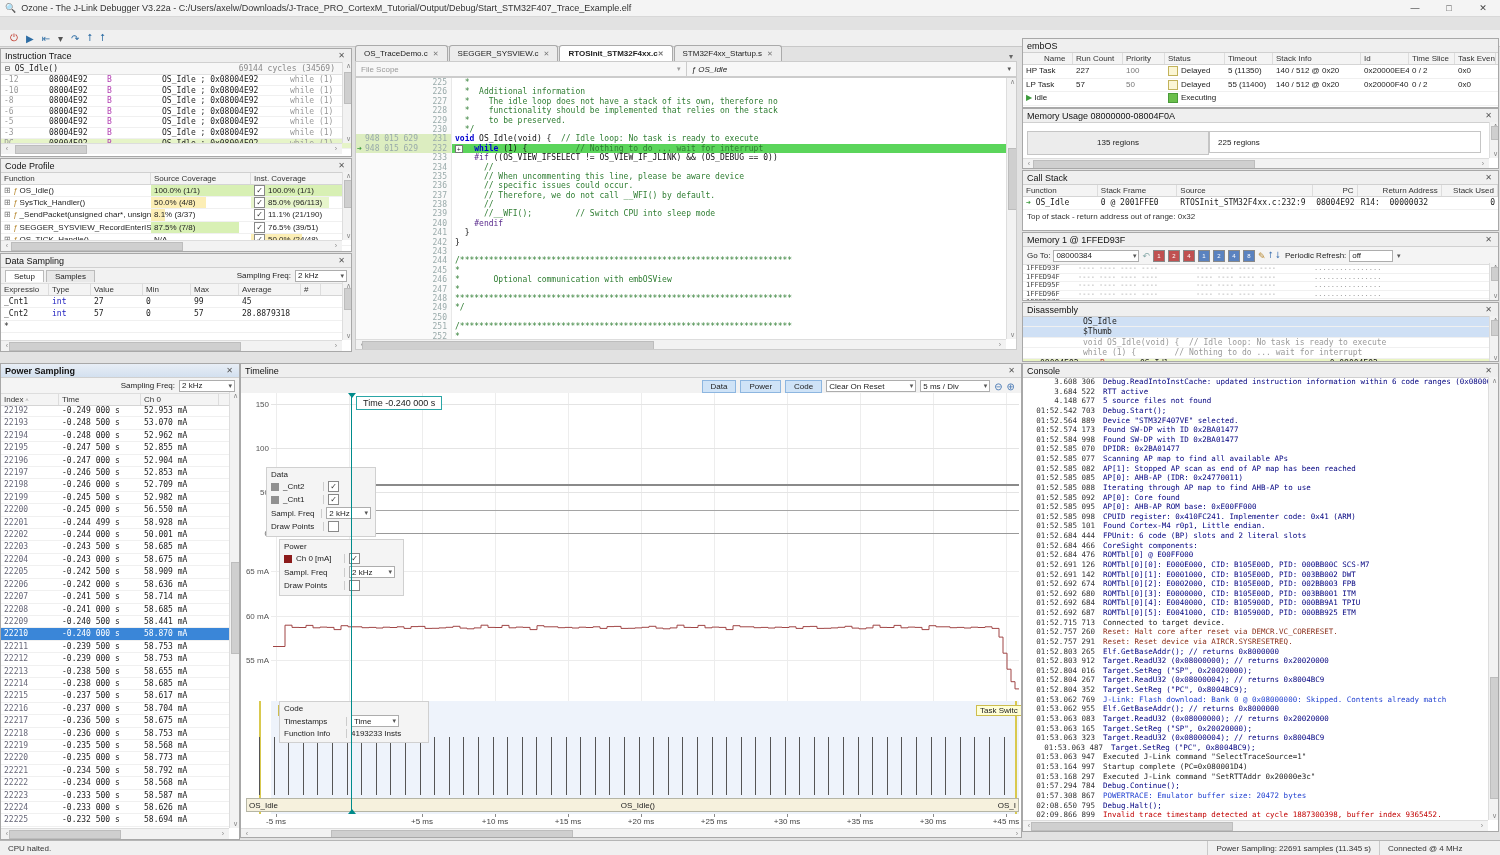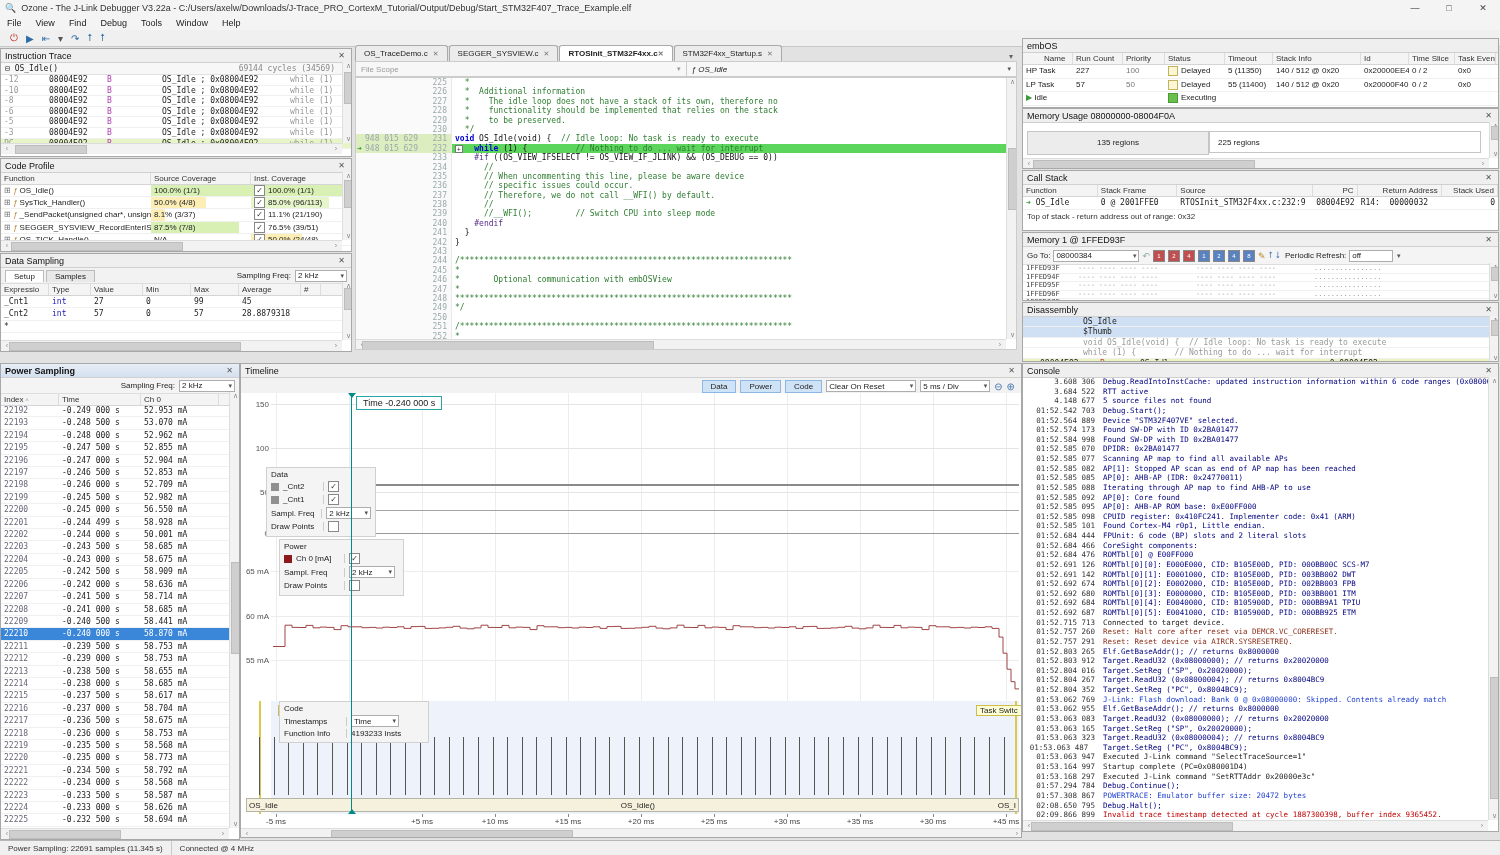--- a/index.html
+++ b/index.html
@@ -44,29 +44,20 @@
   <div class="titlebar">
     <span class="ticon">🔍</span>
     <span class="ttext">Ozone - The J-Link Debugger V3.22a - C:/Users/axelw/Downloads/J-Trace_PRO_CortexM_Tutorial/Output/Debug/Start_STM32F407_Trace_Example.elf</span>
     <span class="wbtns">
       <span class="wbtn">—</span>
       <span class="wbtn">□</span>
       <span class="wbtn">✕</span>
     </span>
   </div>
 
-  <div class="menubar" id="menubar">
-      <span class="menuitem">File</span>
-      <span class="menuitem">View</span>
-      <span class="menuitem">Find</span>
-      <span class="menuitem">Debug</span>
-      <span class="menuitem">Tools</span>
-      <span class="menuitem">Window</span>
-      <span class="menuitem">Help</span>
-    </div>
   <div class="toolbar" id="toolbar">
       <span class="tbtn" style="color: rgb(192, 57, 43);">⏻</span>
       <span class="tbtn" style="color: rgb(46, 109, 164);">▶</span>
       <span class="tbtn" style="color: rgb(46, 109, 164);">⇤</span>
       <span class="tbtn" style="color: rgb(85, 85, 85);">▾</span>
       <span class="tbtn" style="color: rgb(46, 109, 164);">↷</span>
       <span class="tbtn" style="color: rgb(46, 109, 164);">⭡</span>
       <span class="tbtn" style="color: rgb(46, 109, 164);">⭡</span>
     </div>
 
@@ -382,21 +373,21 @@
         <div style="display: flex; height: 9.64px; line-height: 9.64px; font-family: &quot;DejaVu Sans Mono&quot;, monospace; font-size: 7.5px; white-space: pre;"><div style="width: 72px; text-align: right; color: rgb(51, 51, 51); flex: 0 0 auto;">01:52.803 265</div><div style="padding-left: 8px; color: rgb(0, 0, 127); overflow: hidden;">Elf.GetBaseAddr(); // returns 0x8000000</div></div>
         <div style="display: flex; height: 9.64px; line-height: 9.64px; font-family: &quot;DejaVu Sans Mono&quot;, monospace; font-size: 7.5px; white-space: pre;"><div style="width: 72px; text-align: right; color: rgb(51, 51, 51); flex: 0 0 auto;">01:52.803 912</div><div style="padding-left: 8px; color: rgb(0, 0, 127); overflow: hidden;">Target.ReadU32 (0x08000000); // returns 0x20020000</div></div>
         <div style="display: flex; height: 9.64px; line-height: 9.64px; font-family: &quot;DejaVu Sans Mono&quot;, monospace; font-size: 7.5px; white-space: pre;"><div style="width: 72px; text-align: right; color: rgb(51, 51, 51); flex: 0 0 auto;">01:52.804 016</div><div style="padding-left: 8px; color: rgb(0, 0, 127); overflow: hidden;">Target.SetReg ("SP", 0x20020000);</div></div>
         <div style="display: flex; height: 9.64px; line-height: 9.64px; font-family: &quot;DejaVu Sans Mono&quot;, monospace; font-size: 7.5px; white-space: pre;"><div style="width: 72px; text-align: right; color: rgb(51, 51, 51); flex: 0 0 auto;">01:52.804 267</div><div style="padding-left: 8px; color: rgb(0, 0, 127); overflow: hidden;">Target.ReadU32 (0x08000004); // returns 0x8004BC9</div></div>
         <div style="display: flex; height: 9.64px; line-height: 9.64px; font-family: &quot;DejaVu Sans Mono&quot;, monospace; font-size: 7.5px; white-space: pre;"><div style="width: 72px; text-align: right; color: rgb(51, 51, 51); flex: 0 0 auto;">01:52.804 352</div><div style="padding-left: 8px; color: rgb(0, 0, 127); overflow: hidden;">Target.SetReg ("PC", 0x8004BC9);</div></div>
         <div style="display: flex; height: 9.64px; line-height: 9.64px; font-family: &quot;DejaVu Sans Mono&quot;, monospace; font-size: 7.5px; white-space: pre;"><div style="width: 72px; text-align: right; color: rgb(51, 51, 51); flex: 0 0 auto;">01:53.062 769</div><div style="padding-left: 8px; color: rgb(31, 63, 208); overflow: hidden;">J-Link: Flash download: Bank 0 @ 0x08000000: Skipped. Contents already match</div></div>
         <div style="display: flex; height: 9.64px; line-height: 9.64px; font-family: &quot;DejaVu Sans Mono&quot;, monospace; font-size: 7.5px; white-space: pre;"><div style="width: 72px; text-align: right; color: rgb(51, 51, 51); flex: 0 0 auto;">01:53.062 955</div><div style="padding-left: 8px; color: rgb(0, 0, 127); overflow: hidden;">Elf.GetBaseAddr(); // returns 0x8000000</div></div>
         <div style="display: flex; height: 9.64px; line-height: 9.64px; font-family: &quot;DejaVu Sans Mono&quot;, monospace; font-size: 7.5px; white-space: pre;"><div style="width: 72px; text-align: right; color: rgb(51, 51, 51); flex: 0 0 auto;">01:53.063 083</div><div style="padding-left: 8px; color: rgb(0, 0, 127); overflow: hidden;">Target.ReadU32 (0x08000000); // returns 0x20020000</div></div>
         <div style="display: flex; height: 9.64px; line-height: 9.64px; font-family: &quot;DejaVu Sans Mono&quot;, monospace; font-size: 7.5px; white-space: pre;"><div style="width: 72px; text-align: right; color: rgb(51, 51, 51); flex: 0 0 auto;">01:53.063 165</div><div style="padding-left: 8px; color: rgb(0, 0, 127); overflow: hidden;">Target.SetReg ("SP", 0x20020000);</div></div>
         <div style="display: flex; height: 9.64px; line-height: 9.64px; font-family: &quot;DejaVu Sans Mono&quot;, monospace; font-size: 7.5px; white-space: pre;"><div style="width: 72px; text-align: right; color: rgb(51, 51, 51); flex: 0 0 auto;">01:53.063 323</div><div style="padding-left: 8px; color: rgb(0, 0, 127); overflow: hidden;">Target.ReadU32 (0x08000004); // returns 0x8004BC9</div></div>
-        <div style="display: flex; height: 9.64px; line-height: 9.64px; font-family: &quot;DejaVu Sans Mono&quot;, monospace; font-size: 7.5px; white-space: pre;"><div style="width: 72px; text-align: center; color: rgb(51, 51, 51); flex: 0 0 auto;">01:53.063 487</div><div style="padding-left: 8px; color: rgb(0, 0, 127); overflow: hidden;">Target.SetReg ("PC", 0x8004BC9);</div></div>
+        <div style="display: flex; height: 9.64px; line-height: 9.64px; font-family: &quot;DejaVu Sans Mono&quot;, monospace; font-size: 7.5px; white-space: pre;"><div style="width: 72px; text-align: right; color: rgb(51, 51, 51); flex: 0 0 auto; padding-left: 8px;">01:53.063 487</div><div style="padding-left: 8px; color: rgb(0, 0, 127); overflow: hidden;">Target.SetReg ("PC", 0x8004BC9);</div></div>
         <div style="display: flex; height: 9.64px; line-height: 9.64px; font-family: &quot;DejaVu Sans Mono&quot;, monospace; font-size: 7.5px; white-space: pre;"><div style="width: 72px; text-align: right; color: rgb(51, 51, 51); flex: 0 0 auto;">01:53.063 947</div><div style="padding-left: 8px; color: rgb(34, 34, 34); overflow: hidden;">Executed J-Link command "SelectTraceSource=1"</div></div>
         <div style="display: flex; height: 9.64px; line-height: 9.64px; font-family: &quot;DejaVu Sans Mono&quot;, monospace; font-size: 7.5px; white-space: pre;"><div style="width: 72px; text-align: right; color: rgb(51, 51, 51); flex: 0 0 auto;">01:53.164 997</div><div style="padding-left: 8px; color: rgb(34, 34, 34); overflow: hidden;">Startup complete (PC=0x080001D4)</div></div>
         <div style="display: flex; height: 9.64px; line-height: 9.64px; font-family: &quot;DejaVu Sans Mono&quot;, monospace; font-size: 7.5px; white-space: pre;"><div style="width: 72px; text-align: right; color: rgb(51, 51, 51); flex: 0 0 auto;">01:53.168 297</div><div style="padding-left: 8px; color: rgb(34, 34, 34); overflow: hidden;">Executed J-Link command "SetRTTAddr 0x20000e3c"</div></div>
         <div style="display: flex; height: 9.64px; line-height: 9.64px; font-family: &quot;DejaVu Sans Mono&quot;, monospace; font-size: 7.5px; white-space: pre;"><div style="width: 72px; text-align: right; color: rgb(51, 51, 51); flex: 0 0 auto;">01:57.294 784</div><div style="padding-left: 8px; color: rgb(0, 0, 127); overflow: hidden;">Debug.Continue();</div></div>
         <div style="display: flex; height: 9.64px; line-height: 9.64px; font-family: &quot;DejaVu Sans Mono&quot;, monospace; font-size: 7.5px; white-space: pre;"><div style="width: 72px; text-align: right; color: rgb(51, 51, 51); flex: 0 0 auto;">01:57.308 867</div><div style="padding-left: 8px; color: rgb(31, 63, 208); overflow: hidden;">POWERTRACE: Emulator buffer size: 20472 bytes</div></div>
         <div style="display: flex; height: 9.64px; line-height: 9.64px; font-family: &quot;DejaVu Sans Mono&quot;, monospace; font-size: 7.5px; white-space: pre;"><div style="width: 72px; text-align: right; color: rgb(51, 51, 51); flex: 0 0 auto;">02:08.650 795</div><div style="padding-left: 8px; color: rgb(0, 0, 127); overflow: hidden;">Debug.Halt();</div></div>
         <div style="display: flex; height: 9.64px; line-height: 9.64px; font-family: &quot;DejaVu Sans Mono&quot;, monospace; font-size: 7.5px; white-space: pre;"><div style="width: 72px; text-align: right; color: rgb(51, 51, 51); flex: 0 0 auto;">02:09.866 899</div><div style="padding-left: 8px; color: rgb(192, 0, 0); overflow: hidden;">Invalid trace timestamp detected at cycle 1887300398, buffer index 9365452.</div></div>
       </div>
       <div class="scroll-h" style="left: 0px; top: 456px; width: 465px;">
         <div class="sarrow" style="left: 1px; top: 1px;">‹</div>
@@ -670,16 +661,17 @@
         <div style="position: absolute; left: 115px; top: 3px; background: rgb(255, 255, 255); border: 1px solid rgb(42, 166, 166); padding: 1px 6px; font-size: 9px;">Time  -0.240 000 s</div>
       </div>
       <div class="scroll-h" style="left: 0px; top: 464px; width: 782px;">
         <div class="sarrow" style="left: 1px; top: 1px;">‹</div>
         <div class="sarrow" style="right: 1px; top: 1px;">›</div>
         <div class="thumb" style="left: 90px; top: 1px; height: 7px; width: 240px;"></div>
       </div>
     </div>
 
   <div class="statusbar">
+    <span class="seg" style="flex:1;">CPU halted.</span>
     <span class="seg">Power Sampling: 22691 samples (11.345 s)</span>
     <span class="seg" style="border-right:none;min-width:120px;">Connected @ 4 MHz</span>
   </div>
 </div>
 
 </body></html>

